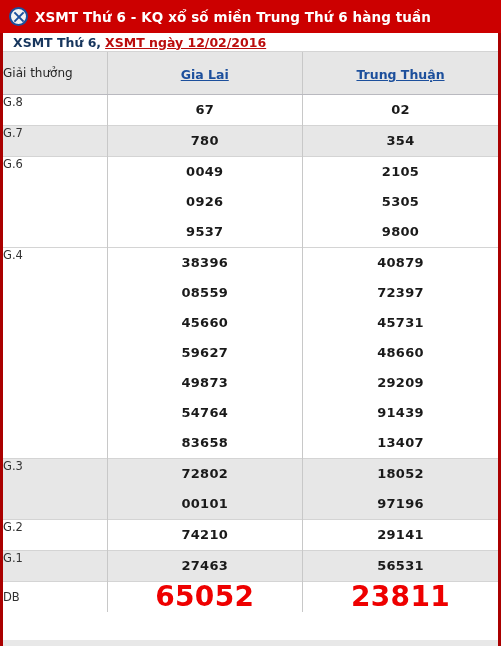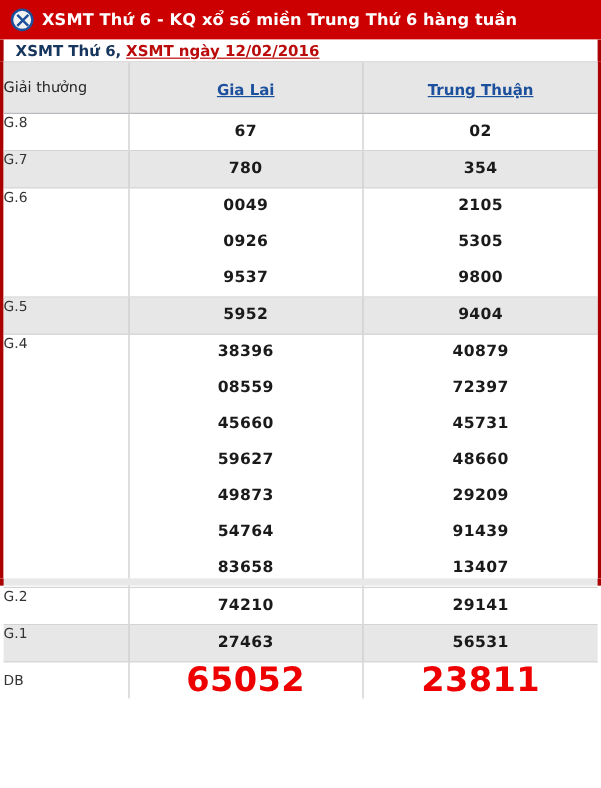--- a/index.html
+++ b/index.html
@@ -82,21 +82,21 @@
     text-decoration: underline;
     margin-left: 4px;
     cursor: pointer;
   }
 
   
   .table-wrap {
     box-sizing: border-box;
     border-left: 3px solid #aa0000;
     border-right: 3px solid #aa0000;
-    height: 431px;
+    height: 589px;
     background: #ffffff;
   }
   table.results {
     border-collapse: collapse;
     width: 100%;
     table-layout: fixed;
   }
   table.results col.c-prize { width: 104px; }
   table.results col.c-prov  { width: 195.5px; }
 
@@ -253,33 +253,20 @@
               </div>
             </td>
             <td class="num-cell">
               <div class="num-list">
                 <span class="num">2105</span>
                 <span class="num">5305</span>
                 <span class="num">9800</span>
               </div>
             </td>
           </tr>
-          <tr class="row-gray single">
-            <td class="prize-cell">G.5</td>
-            <td class="num-cell">
-              <div class="num-list">
-                <span class="num">5952</span>
-              </div>
-            </td>
-            <td class="num-cell">
-              <div class="num-list">
-                <span class="num">9404</span>
-              </div>
-            </td>
-          </tr>
           <tr class="row-white">
             <td class="prize-cell">G.4</td>
             <td class="num-cell">
               <div class="num-list">
                 <span class="num">38396</span>
                 <span class="num">08559</span>
                 <span class="num">45660</span>
                 <span class="num">59627</span>
                 <span class="num">49873</span>
                 <span class="num">54764</span>
@@ -291,20 +278,35 @@
                 <span class="num">40879</span>
                 <span class="num">72397</span>
                 <span class="num">45731</span>
                 <span class="num">48660</span>
                 <span class="num">29209</span>
                 <span class="num">91439</span>
                 <span class="num">13407</span>
               </div>
             </td>
           </tr>
+          <tr class="row-gray">
+            <td class="prize-cell">G.3</td>
+            <td class="num-cell">
+              <div class="num-list">
+                <span class="num">72802</span>
+                <span class="num">00101</span>
+              </div>
+            </td>
+            <td class="num-cell">
+              <div class="num-list">
+                <span class="num">18052</span>
+                <span class="num">97196</span>
+              </div>
+            </td>
+          </tr>
           <tr class="row-white single">
             <td class="prize-cell">G.2</td>
             <td class="num-cell">
               <div class="num-list">
                 <span class="num">74210</span>
               </div>
             </td>
             <td class="num-cell">
               <div class="num-list">
                 <span class="num">29141</span>

